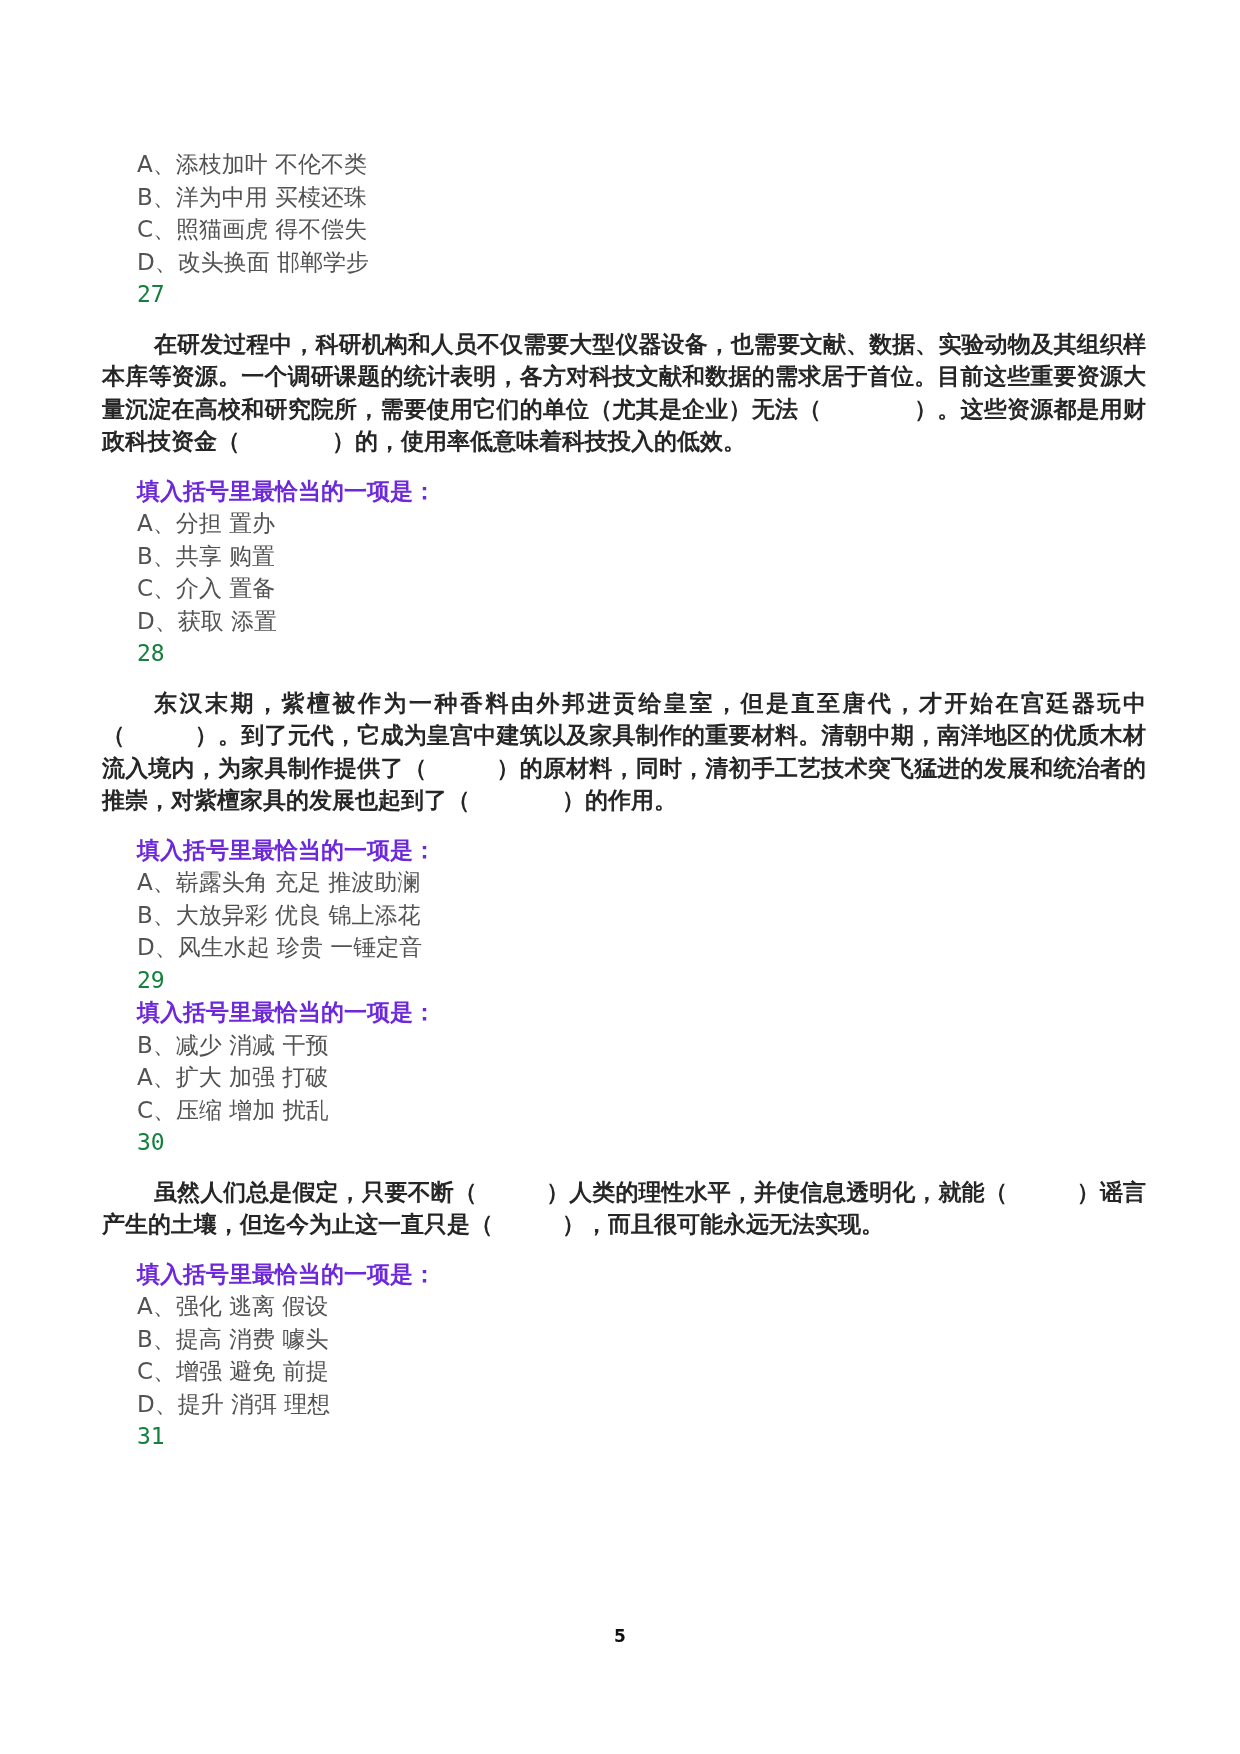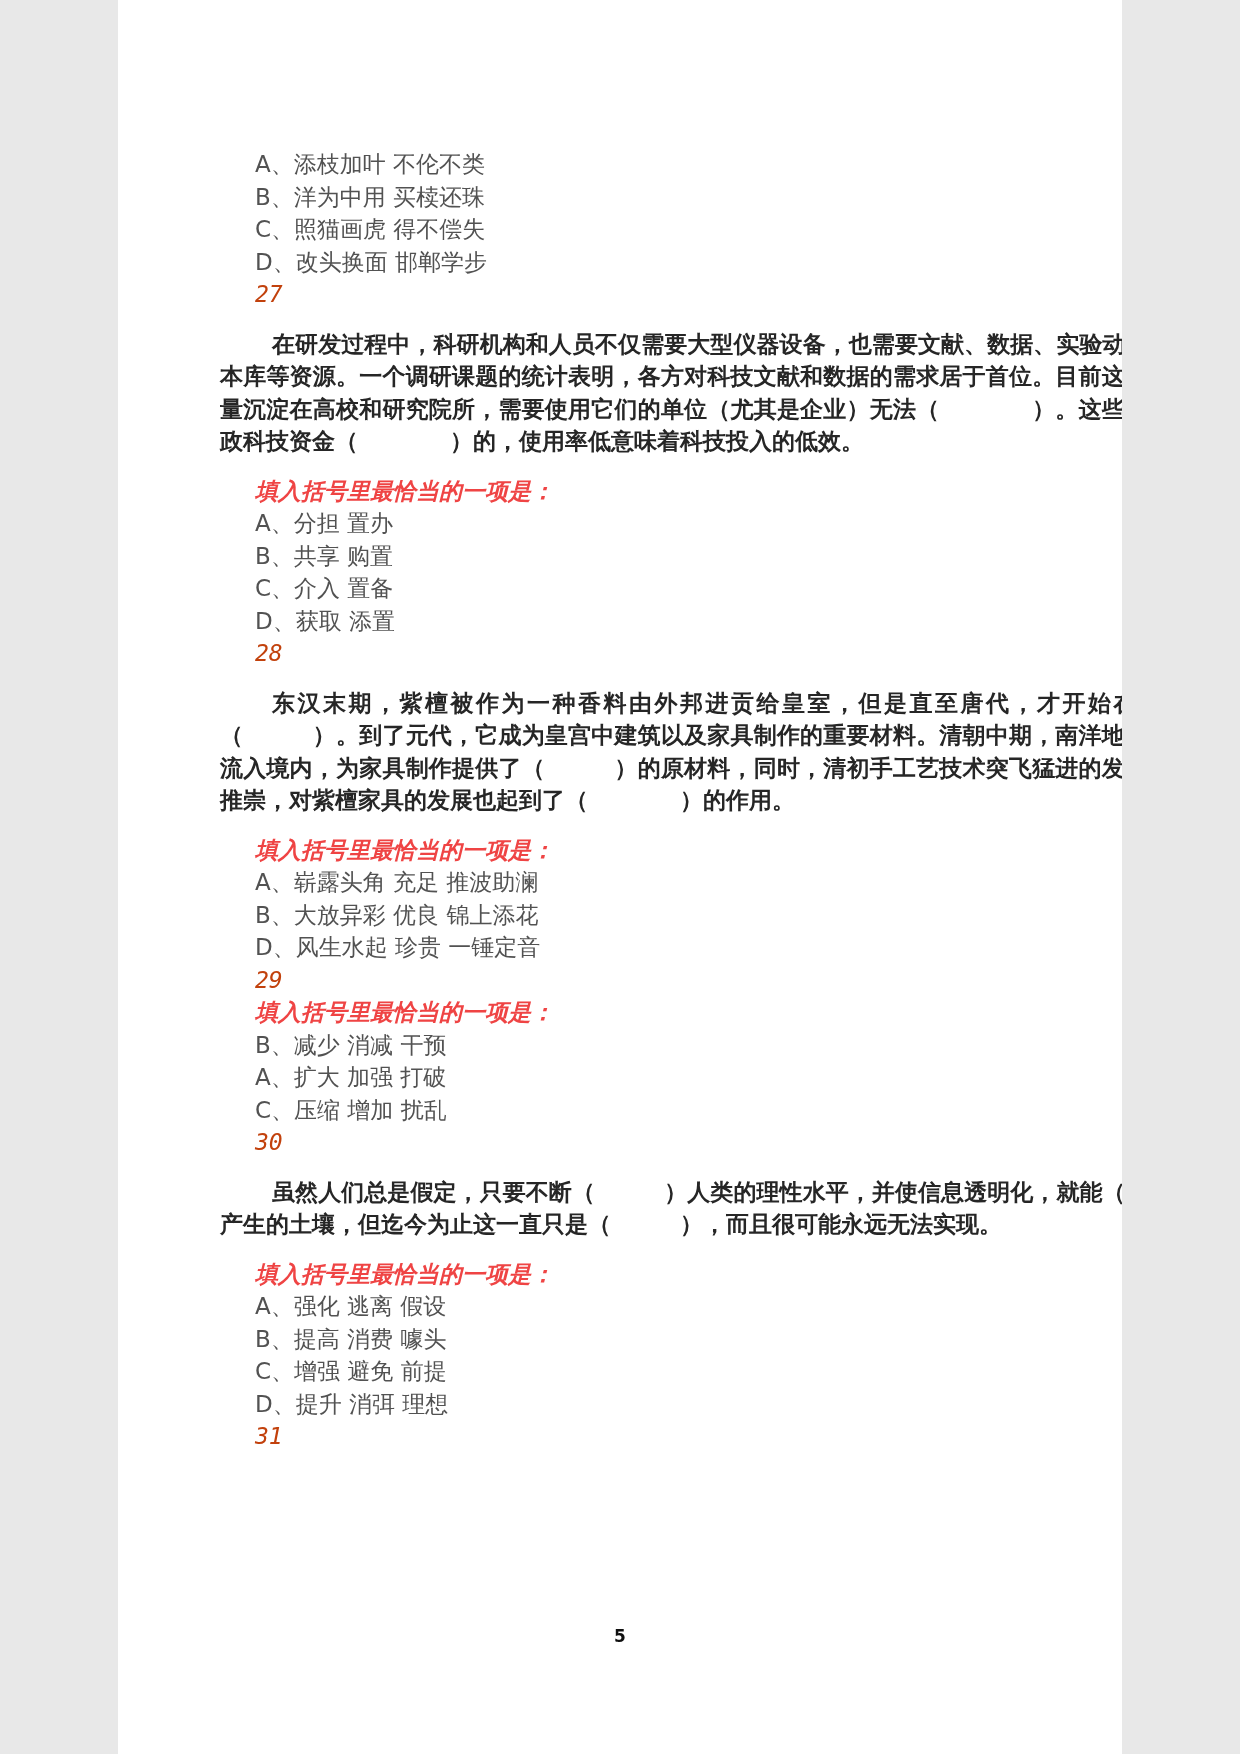--- a/index.html
+++ b/index.html
@@ -1,53 +1,51 @@
 <!DOCTYPE html>
 <html><head>
 <meta charset="utf-8">
 <style>
   html, body { margin: 0; padding: 0; background: #e8e8e8; }
   .page {
     position: relative;
-    width: 1004px;
+    width: 1240px;
     height: 1754px;
     background: #ffffff;
     margin: 0 auto;
     font-family: "DejaVu Sans", sans-serif;
     overflow: hidden;
   }
   .content {
     position: absolute;
     left: 85px;
     top: 148px;
     width: 1078px;
     font-size: 23px;
     line-height: 32.5px;
     color: #2d2d2d;
   }
   .question-block { margin: 0; padding: 0; }
   .qnum {
     padding-left: 52px;
-    color: #c2410c;
+    color: #15803d;
     font-weight: 400;
     font-family: "DejaVu Sans Mono", "DejaVu Sans", monospace;
-    font-style: italic;
   }
   .passage {
     margin: 17px;
     text-align: justify;
     text-indent: 52px;
     font-weight: 600;
     color: #262626;
   }
   .prompt {
     padding-left: 52px;
     font-weight: 700;
-    color: #ef4444;
-    font-style: italic;
+    color: #6d28d9;
   }
   .option {
     padding-left: 52px;
     font-weight: 400;
     color: #525252;
   }
   .footer {
     position: absolute;
     left: 0;
     right: 0;

